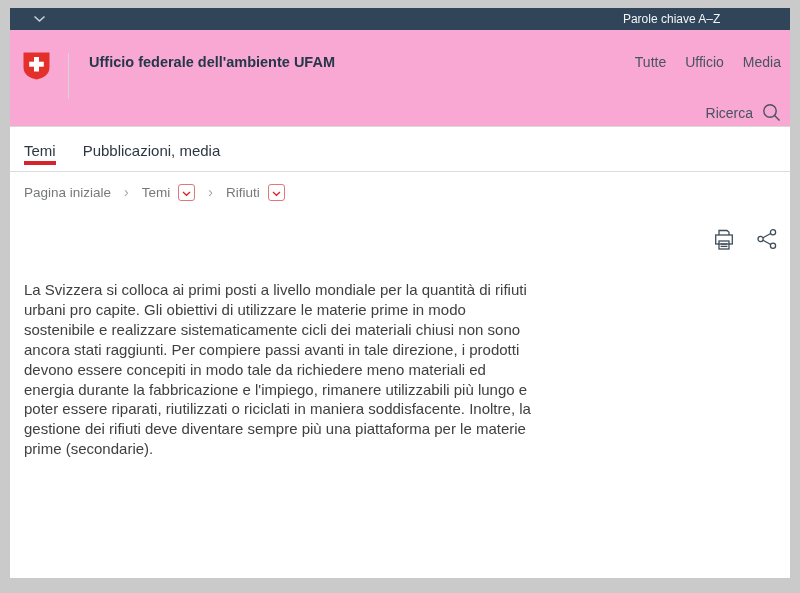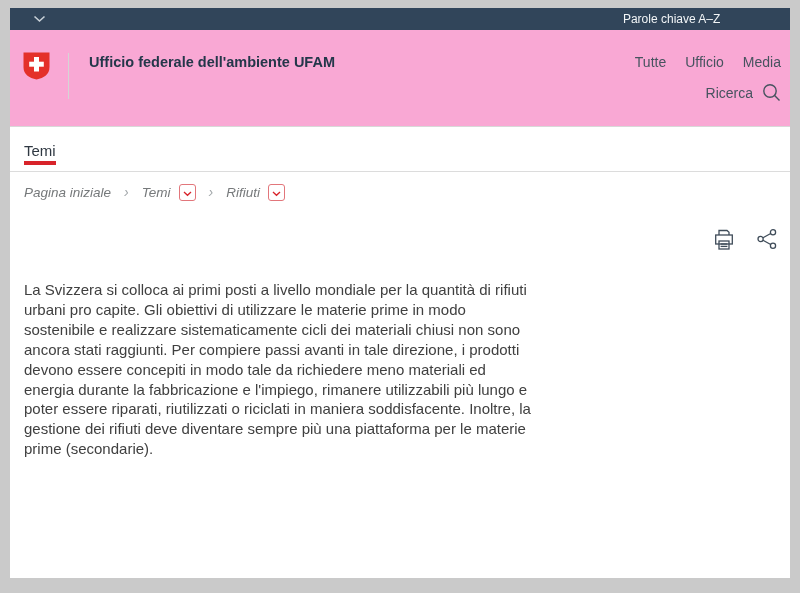--- a/index.html
+++ b/index.html
@@ -31,21 +31,21 @@
   .lang { display:flex; align-items:center; font-weight:bold; cursor:pointer;margin-top:41px; }
   .lang .chev { margin-left:10px; color:#c9d1d8; display:flex; }
 
   
   .header { position:relative; height:96px; background:#f9a8d4; }
   .logo { position:absolute; left:13px; top:22px; cursor:pointer; }
   .vdiv { position:absolute; left:58px; top:23px; height:46px; width:1px; background:#d5d5d5; }
   .org { position:absolute; left:79px; top:24px; font-size:14.5px; font-weight:bold; color:#24374a; }
   .hlinks { position:absolute; right:9px; top:24px; display:flex; font-size:14px; color:#47535f; }
   .hlinks a { color:#47535f; text-decoration:none; margin-left:19px; cursor:pointer; }
-  .search { position:absolute; right:9px; top:53px; display:flex; align-items:center; font-size:14px; color:#47535f; cursor:pointer; }
+  .search { position:absolute; right:9px; top:73px; display:flex; align-items:center; font-size:14px; color:#47535f; cursor:pointer; }
   .search .mag { margin-left:9px; display:flex; }
 
   
   .nav {
     border-top:1px solid #d8d8d8;
     border-bottom:1px solid #dcdcdc;
     padding-left:14px;
     display:flex;
   }
   .nav-item {
@@ -55,21 +55,21 @@
     position:relative; cursor:pointer;
   }
   .nav-item.active::after {
     content:""; position:absolute; left:0; right:0; bottom:6px;
     height:4px; background:#d8232a;
   }
 
   
   .breadcrumb {
     height:40px; display:flex; align-items:center;
-    padding-left:14px; font-size:13.5px; color:#76797b;font-style:italic;
+    padding-left:14px; font-size:13.5px; color:#76797b;
   }
   .bc-link { color:#76797b; text-decoration:none; cursor:pointer; }
   .bc-sep { margin:0 13px; color:#a2a7aa; font-size:14px; }
   .bc-toggle {
     width:17px; height:17px; box-sizing:border-box;
     border:1px solid #e2767b; border-radius:3px;
     display:inline-flex; align-items:center; justify-content:center;
     margin-left:8px; cursor:pointer; background:#fff;
   }
   .bc-group { display:flex; align-items:center; }
@@ -138,20 +138,21 @@
         <svg width="19" height="19" viewBox="0 0 19 19" fill="none" stroke="#47535f" stroke-width="1.4">
             <circle cx="8" cy="8" r="6.2"></circle>
             <line x1="12.6" y1="12.6" x2="17.5" y2="17.5"></line>
           </svg>
       </span>
     </div>
   </div>
 
   <nav class="nav">
     <div class="nav-item active">Temi</div>
+    <div class="nav-item">Pubblicazioni, media</div>
   </nav>
 
   <div class="breadcrumb">
     <a class="bc-link">Pagina iniziale</a>
     <span class="bc-sep">›</span>
     <span class="bc-group">
       <a class="bc-link">Temi</a>
       <span class="bc-toggle">
         <span>
           <svg width="9" height="6" viewBox="0 0 9 6" fill="none" stroke="#d8232a" stroke-width="1.3">

